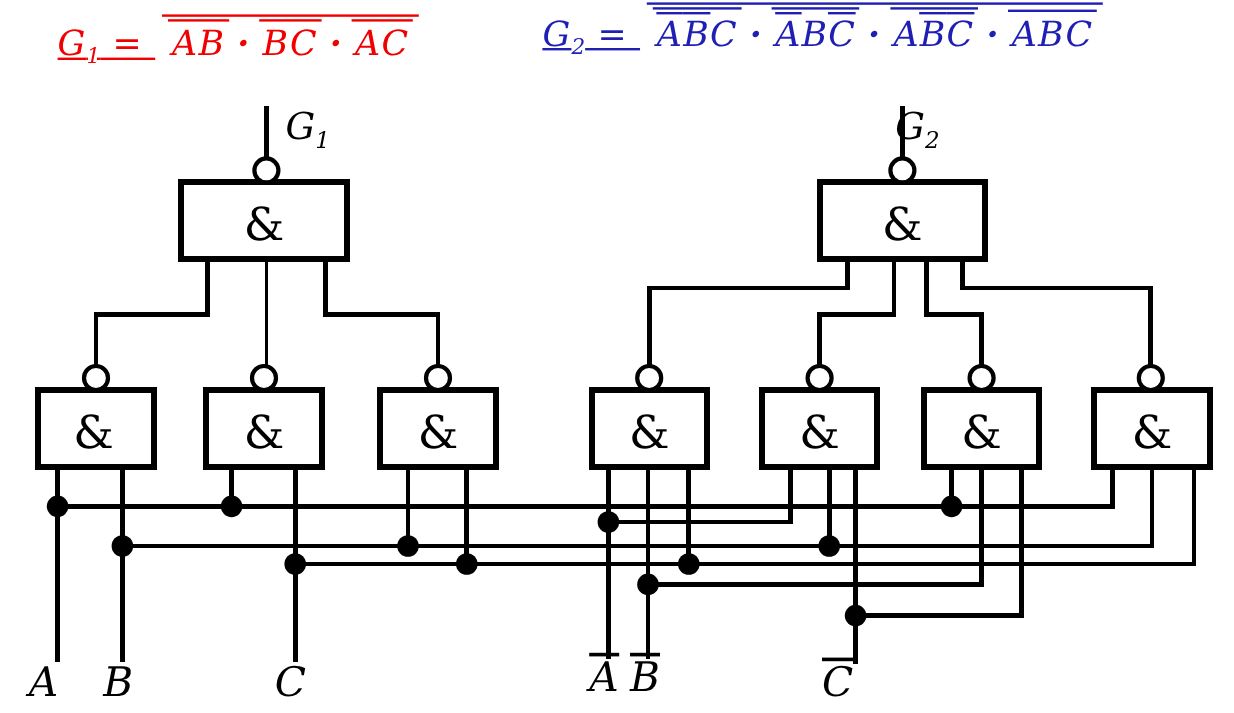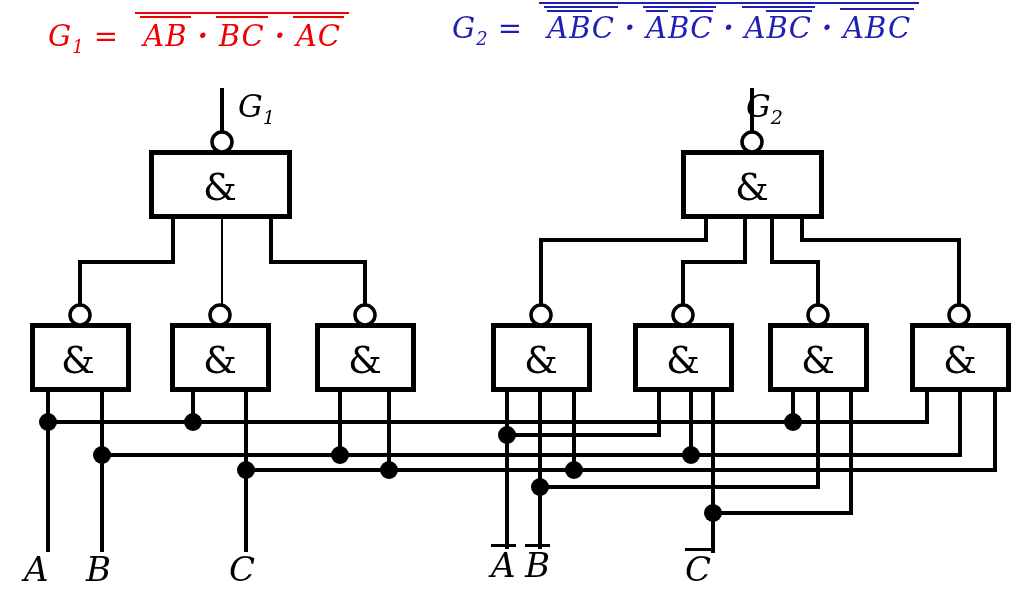--- a/index.html
+++ b/index.html
@@ -8,21 +8,21 @@
     font-family:"DejaVu Serif",serif;overflow:hidden;
   }
   .stage svg{position:absolute;left:0;top:0;}
 
   
   .formula{
     position:absolute;font-style:italic;font-size:29px;white-space:nowrap;
     letter-spacing:1px;line-height:1.1;
   }
   .formula sub{font-size:0.62em;letter-spacing:0;}
-  .lhs{margin-right:6px;}
+  .lhs{margin-right:6px;text-decoration:underline;}
   .ovl{display:inline-block;border-top:2.5px solid currentColor;padding:2px 3px 0 3px;line-height:1.12;}
   .ovl.outer{padding:2px 5px 0 5px;}
   .bar{display:inline-block;border-top:2.5px solid currentColor;padding-top:1px;line-height:1.08;}
   .cdot{margin:0 7px;font-weight:bold;}
 
   
   .outlabel{position:absolute;font-style:italic;font-size:31px;color:#000;}
   .outlabel sub{font-size:0.62em;}
 
   

